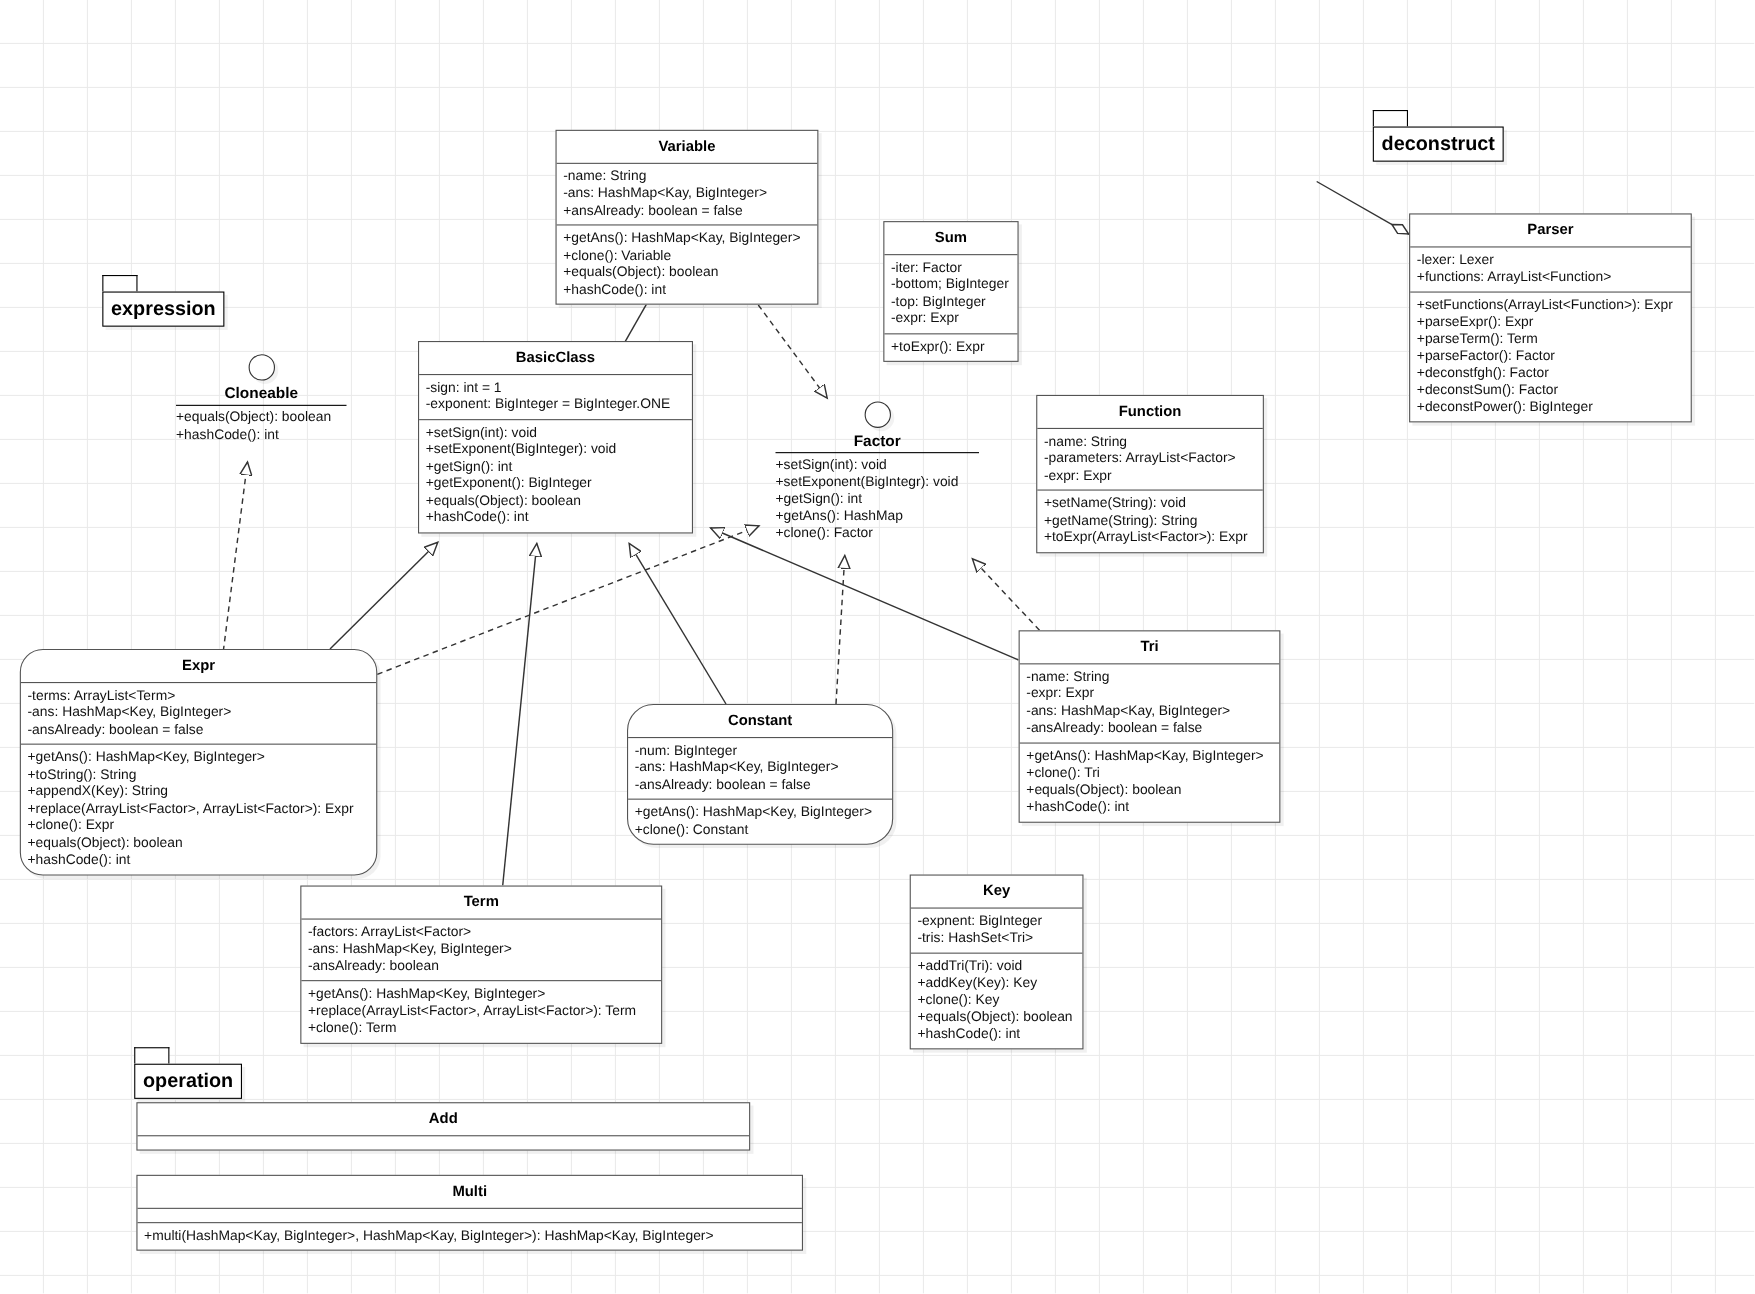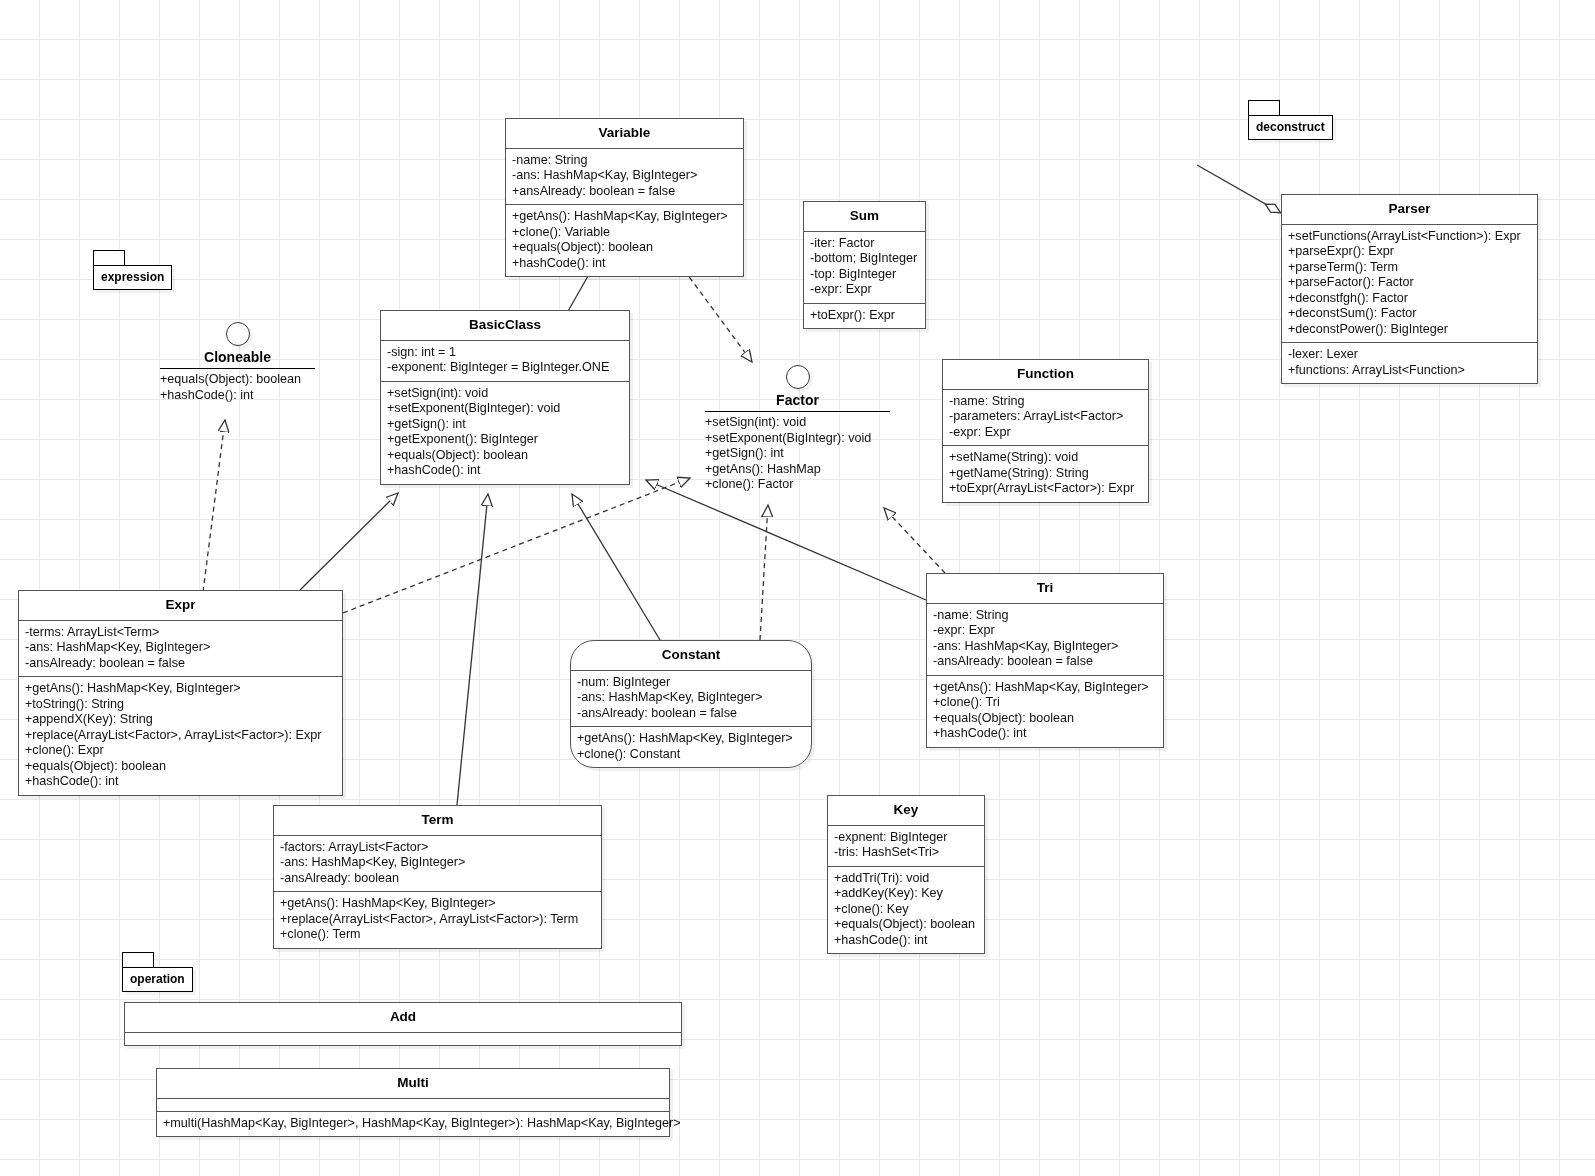--- a/index.html
+++ b/index.html
@@ -97,21 +97,21 @@
     height: 15px;
     border: 1.5px solid #000;
     border-bottom: none;
     background: #fff;
     box-sizing: border-box;
   }
   .pkg-body {
     border: 1.5px solid #000;
     background: #fff;
     font-weight: bold;
-    font-size: 12px;
+    font-size: 18px;
     padding: 4px 7px 5px 7px;
     display: inline-block;
     box-shadow: 3px 3px 0 rgba(0,0,0,0.05);
     white-space: nowrap;
   }
 </style>
 </head>
 <body>
 
 <div id="canvas">
@@ -184,32 +184,32 @@
       <div class="uml-line">+getSign(): int</div>
       <div class="uml-line">+getAns(): HashMap</div>
       <div class="uml-line">+clone(): Factor</div>
     </div>
   </div>
 
 
   <div class="uml-class" style="left:1281px; top:194px; width:257px;">
     <div class="uml-title">Parser</div>
     <div class="uml-compartment">
+      <div class="uml-line">-lexer: Lexer</div>
+      <div class="uml-line">+functions: ArrayList&lt;Function&gt;</div>
+    </div>
+    <div class="uml-compartment">
       <div class="uml-line">+setFunctions(ArrayList&lt;Function&gt;): Expr</div>
       <div class="uml-line">+parseExpr(): Expr</div>
       <div class="uml-line">+parseTerm(): Term</div>
       <div class="uml-line">+parseFactor(): Factor</div>
       <div class="uml-line">+deconstfgh(): Factor</div>
       <div class="uml-line">+deconstSum(): Factor</div>
       <div class="uml-line">+deconstPower(): BigInteger</div>
     </div>
-    <div class="uml-compartment">
-      <div class="uml-line">-lexer: Lexer</div>
-      <div class="uml-line">+functions: ArrayList&lt;Function&gt;</div>
-    </div>
   </div>
 
   <div class="uml-class" style="left:505px; top:118px; width:239px;">
     <div class="uml-title">Variable</div>
     <div class="uml-compartment">
       <div class="uml-line">-name: String</div>
       <div class="uml-line">-ans: HashMap&lt;Kay, BigInteger&gt;</div>
       <div class="uml-line">+ansAlready: boolean = false</div>
     </div>
     <div class="uml-compartment">
@@ -256,21 +256,21 @@
       <div class="uml-line">-parameters: ArrayList&lt;Factor&gt;</div>
       <div class="uml-line">-expr: Expr</div>
     </div>
     <div class="uml-compartment">
       <div class="uml-line">+setName(String): void</div>
       <div class="uml-line">+getName(String): String</div>
       <div class="uml-line">+toExpr(ArrayList&lt;Factor&gt;): Expr</div>
     </div>
   </div>
 
-  <div class="uml-class" style="left:18px; top:590px; width:325px;">
+  <div class="uml-class" style="left:18px; top:590px; width:325px;border-radius:21px;">
     <div class="uml-title">Expr</div>
     <div class="uml-compartment">
       <div class="uml-line">-terms: ArrayList&lt;Term&gt;</div>
       <div class="uml-line">-ans: HashMap&lt;Key, BigInteger&gt;</div>
       <div class="uml-line">-ansAlready: boolean = false</div>
     </div>
     <div class="uml-compartment">
       <div class="uml-line">+getAns(): HashMap&lt;Key, BigInteger&gt;</div>
       <div class="uml-line">+toString(): String</div>
       <div class="uml-line">+appendX(Key): String</div>
@@ -337,21 +337,21 @@
       <div class="uml-line">+equals(Object): boolean</div>
       <div class="uml-line">+hashCode(): int</div>
     </div>
   </div>
 
   <div class="uml-class" style="left:124px; top:1002px; width:558px;">
     <div class="uml-title">Add</div>
     <div class="uml-compartment empty"></div>
   </div>
 
-  <div class="uml-class" style="left:124px; top:1068px; width:514px;margin-left:32px;">
+  <div class="uml-class" style="left:124px; top:1068px; width:606px;">
     <div class="uml-title">Multi</div>
     <div class="uml-compartment empty"></div>
     <div class="uml-compartment">
       <div class="uml-line">+multi(HashMap&lt;Kay, BigInteger&gt;, HashMap&lt;Kay, BigInteger&gt;): HashMap&lt;Kay, BigInteger&gt;</div>
     </div>
   </div>
 
 </div>
 
 </body></html>

